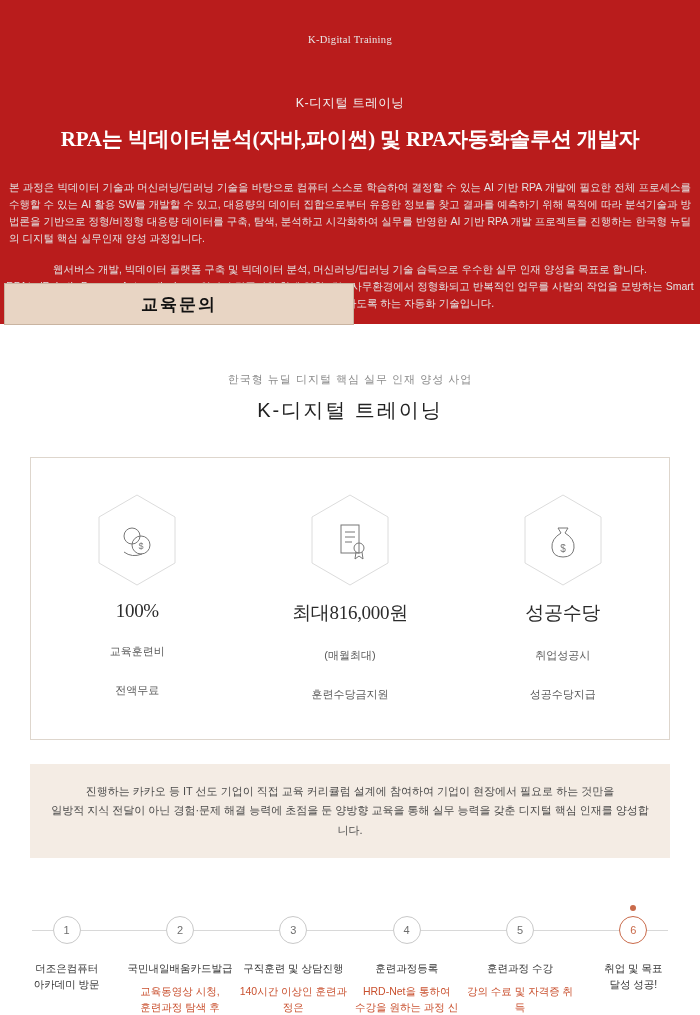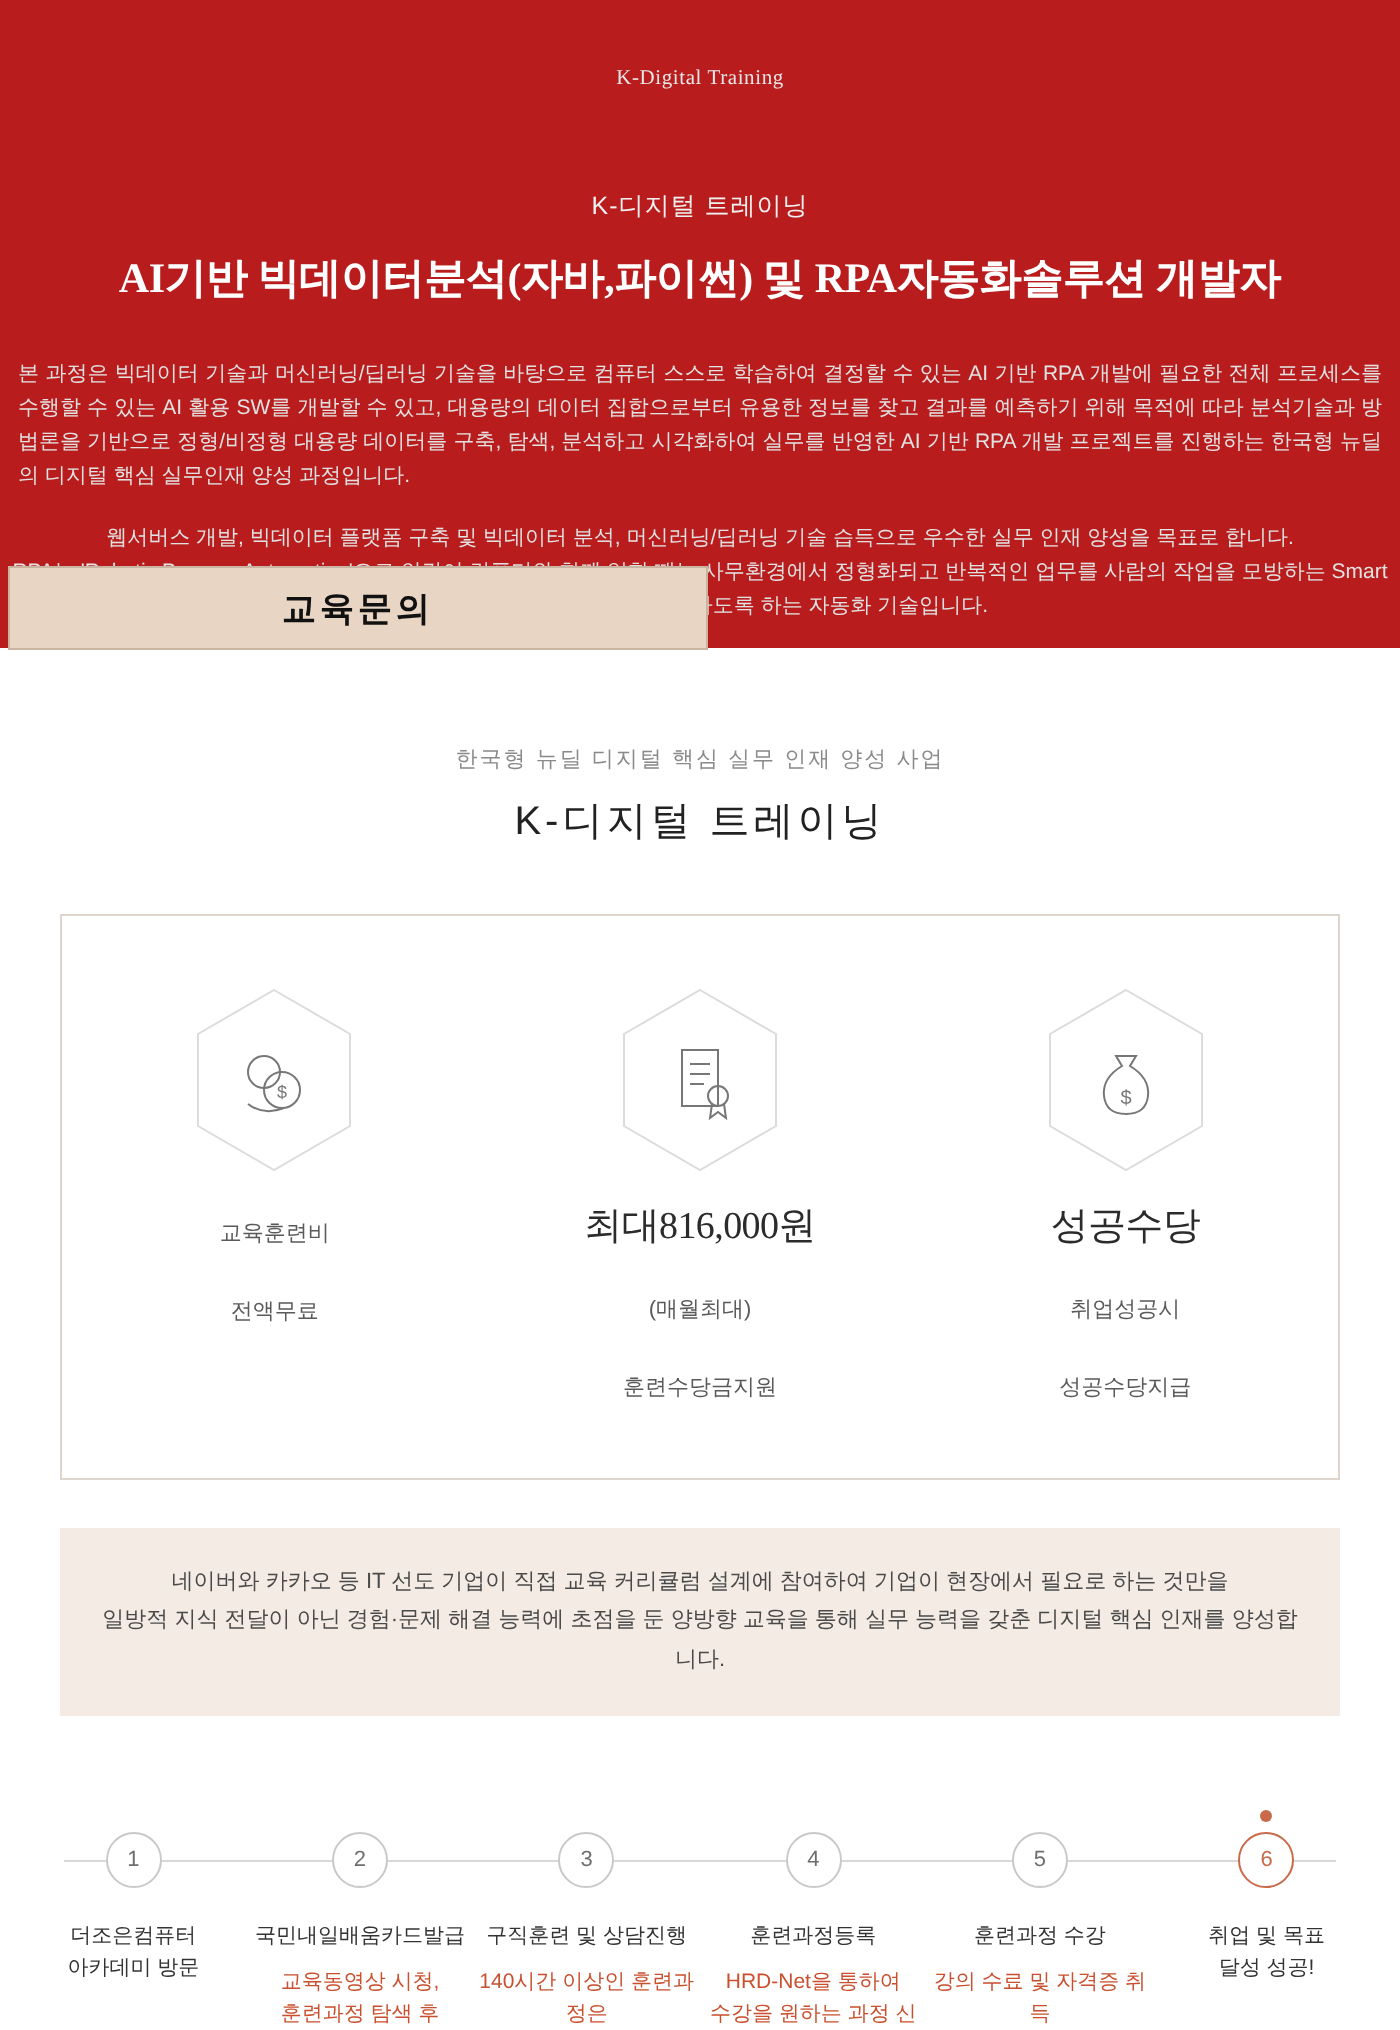--- a/index.html
+++ b/index.html
@@ -233,21 +233,21 @@
   .step.last .step-main { color: #333333; }
 </style>
 </head>
 <body>
 
 <div class="page">
 
   <div class="hero">
     <div class="hero-kdt-en">K-Digital Training</div>
     <div class="hero-kdt-ko">K-디지털 트레이닝</div>
-    <h1 class="hero-title">AI기반 빅데이터분석(자바,파이썬) 및 RPA자동화솔루션 개발자</h1>
+    <h1 class="hero-title">RPA는 빅데이터분석(자바,파이썬) 및 RPA자동화솔루션 개발자</h1>
     <div class="hero-body">
       <p>본 과정은 빅데이터 기술과 머신러닝/딥러닝 기술을 바탕으로 컴퓨터 스스로 학습하여 결정할 수 있는 AI 기반 RPA 개발에 필요한 전체 프로세스를 수행할 수 있는 AI 활용 SW를 개발할 수 있고, 대용량의 데이터 집합으로부터 유용한 정보를 찾고 결과를 예측하기 위해 목적에 따라 분석기술과 방법론을 기반으로 정형/비정형 대용량 데이터를 구축, 탐색, 분석하고 시각화하여 실무를 반영한 AI 기반 RPA 개발 프로젝트를 진행하는 한국형 뉴딜의 디지털 핵심 실무인재 양성 과정입니다.</p>
     </div>
     <div class="hero-sub">
       <div>웹서버스 개발, 빅데이터 플랫폼 구축 및 빅데이터 분석, 머신러닝/딥러닝 기술 습득으로 우수한 실무 인재 양성을 목표로 합니다.</div>
       <div>RPA는 'Robotic Process Automation'으로 인간이 컴퓨터와 함께 일할 때는 사무환경에서 정형화되고 반복적인 업무를 사람의 작업을 모방하는 Smart Software, 즉 로봇이 대신 수행하도록 하는 자동화 기술입니다.</div>
     </div>
 
     <div class="contact-bar">
       <div class="contact-label">교육문의</div>
@@ -265,20 +265,21 @@
           <div class="hex">
             <svg width="86" height="96" viewBox="0 0 86 96">
               <polygon points="43,3 81,25 81,71 43,93 5,71 5,25" fill="none" stroke="#dcdcdc" stroke-width="1"></polygon>
               <circle cx="38" cy="44" r="8" fill="none" stroke="#777" stroke-width="1"></circle>
               <circle cx="47" cy="53" r="9" fill="none" stroke="#777" stroke-width="1"></circle>
               <text x="47" y="57" font-size="9" fill="#777" text-anchor="middle" font-family="Liberation Sans">$</text>
               <path d="M30 60 q8 6 18 2" fill="none" stroke="#777" stroke-width="1"></path>
             </svg>
           </div>
         </div>
+        <div class="benefit-value">100%</div>
         <div class="benefit-line">교육훈련비</div>
         <div class="benefit-line">전액무료</div>
       </div>
 
       <div class="benefit">
         <div class="hexwrap">
           <div class="hex">
             <svg width="86" height="96" viewBox="0 0 86 96">
               <polygon points="43,3 81,25 81,71 43,93 5,71 5,25" fill="none" stroke="#dcdcdc" stroke-width="1"></polygon>
               <rect x="34" y="33" width="18" height="28" fill="none" stroke="#777" stroke-width="1"></rect>
@@ -306,21 +307,21 @@
           </div>
         </div>
         <div class="benefit-value">성공수당</div>
         <div class="benefit-line">취업성공시</div>
         <div class="benefit-line">성공수당지급</div>
       </div>
 
     </div>
 
     <div class="note-band">
-      <div>네이버와 카카오 등 IT 선도 기업이 직접 교육 커리큘럼 설계에 참여하여 기업이 현장에서 필요로 하는 것만을</div>
+      <div>진행하는 카카오 등 IT 선도 기업이 직접 교육 커리큘럼 설계에 참여하여 기업이 현장에서 필요로 하는 것만을</div>
       <div>일방적 지식 전달이 아닌 경험·문제 해결 능력에 초점을 둔 양방향 교육을 통해 실무 능력을 갖춘 디지털 핵심 인재를 양성합니다.</div>
     </div>
 
     <div class="steps">
       <div class="steps-line"></div>
       <div class="steps-row">
 
         <div class="step">
           <div class="step-circle">1</div>
           <div class="step-main">더조은컴퓨터<br>아카데미 방문</div>

